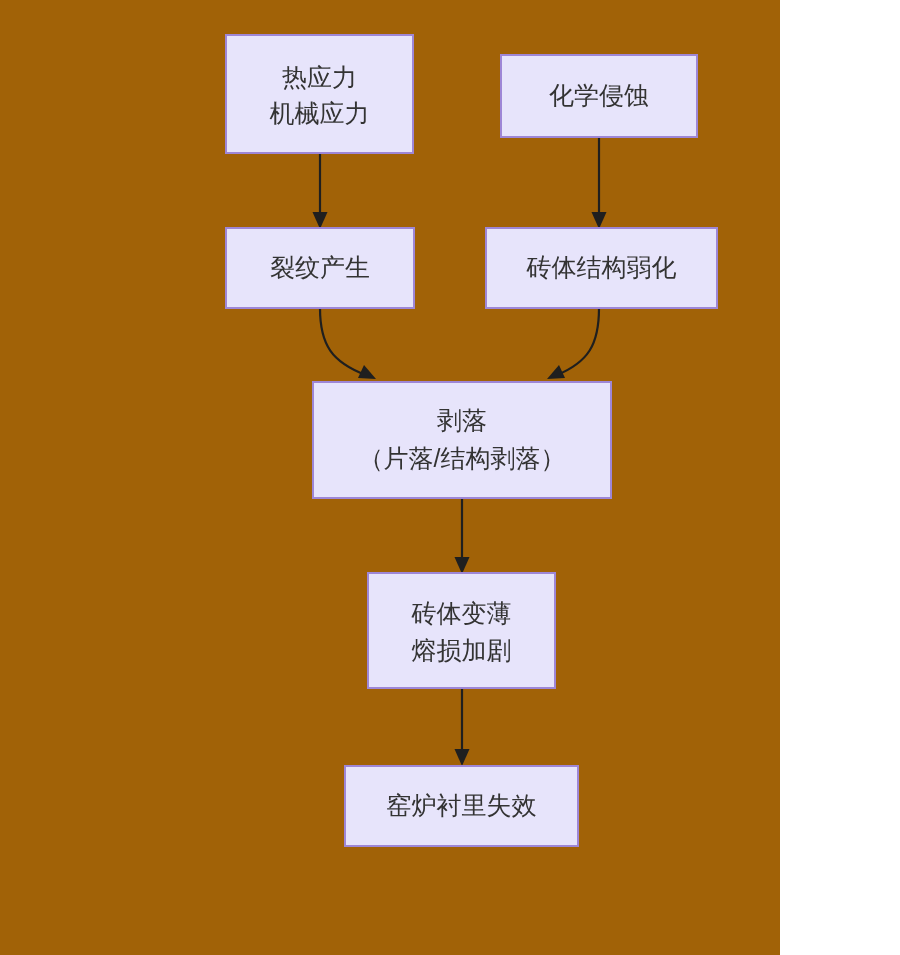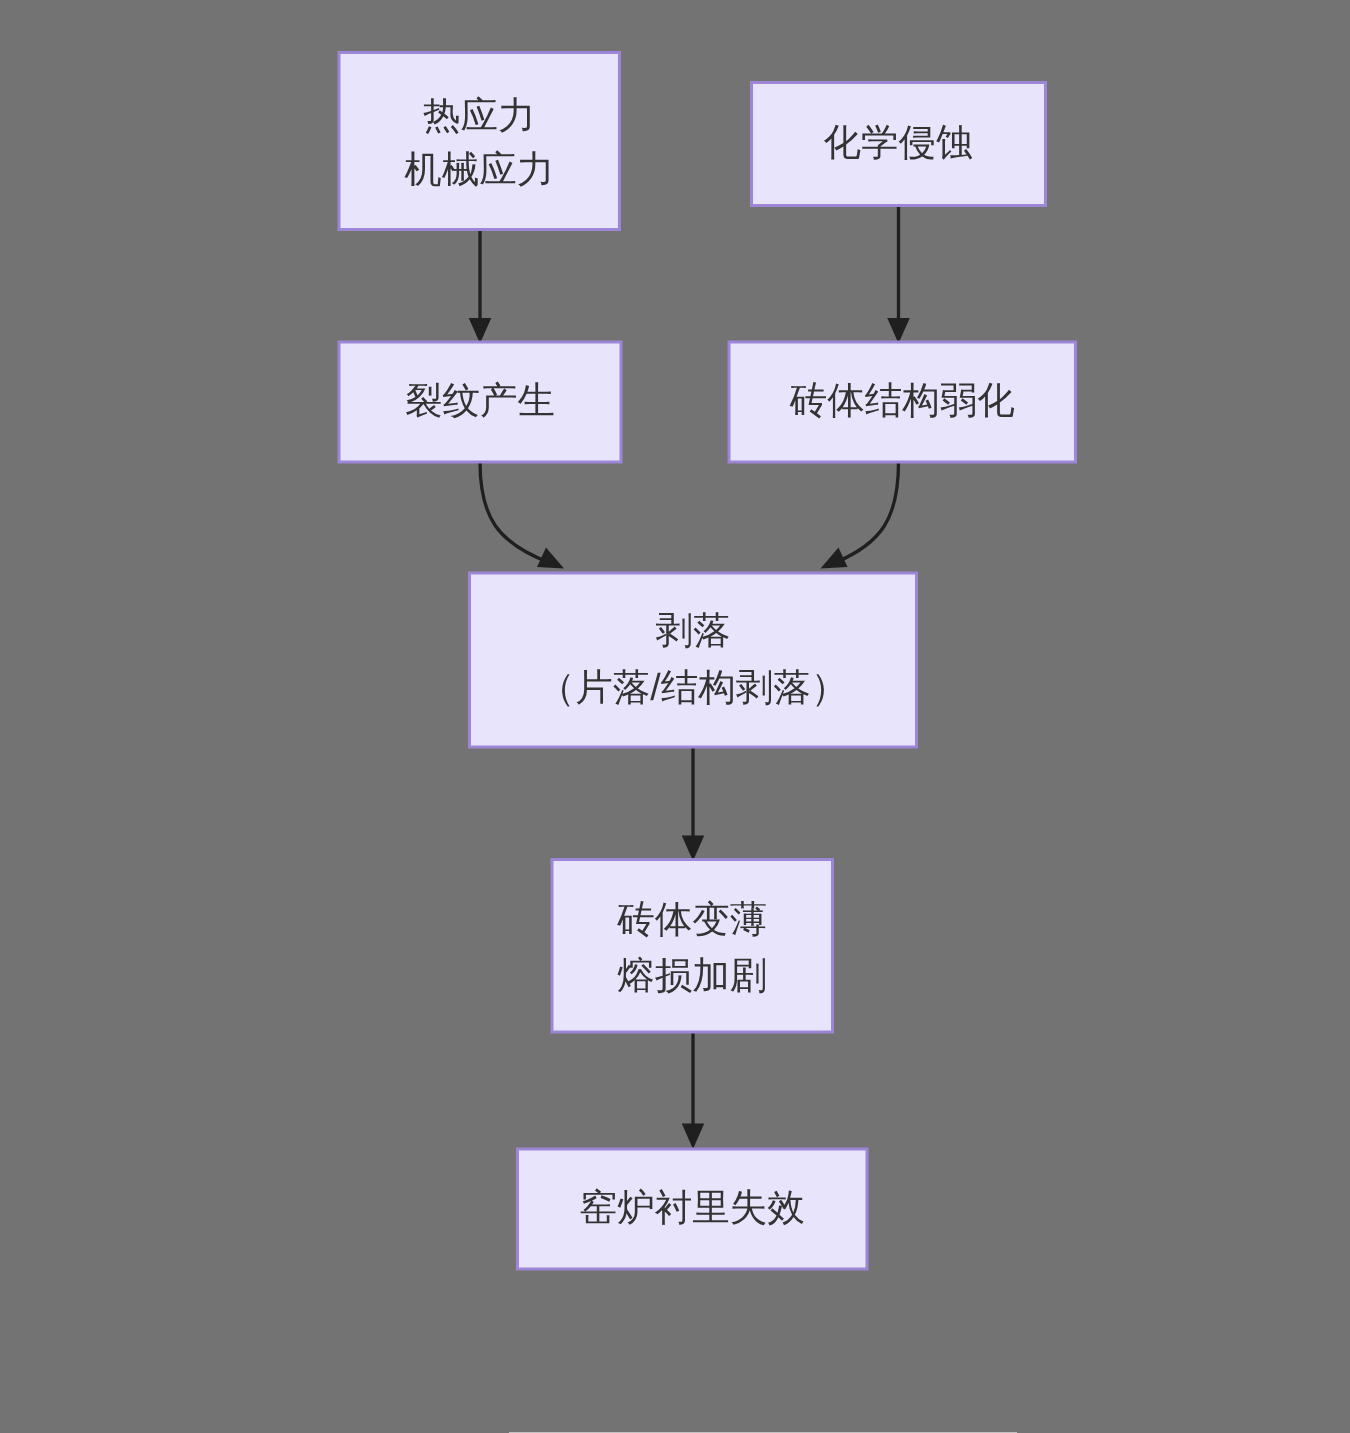--- a/index.html
+++ b/index.html
@@ -8,23 +8,23 @@
     background: #ffffff;
   }
   body {
     width: 900px;
     height: 955px;
     font-family: "Liberation Sans", "DejaVu Sans", sans-serif;
     overflow: hidden;
   }
   #flowchart-root {
     position: relative;
-    width: 900px;
+    width: 780px;
     height: 955px;
-    background: #737373;
+    background: #a16207;
     text-decoration: underline;
   }
   svg.flow-svg {
     position: absolute;
     top: 0;
     left: 0;
     width: 900px;
     height: 955px;
     display: block;
   }

